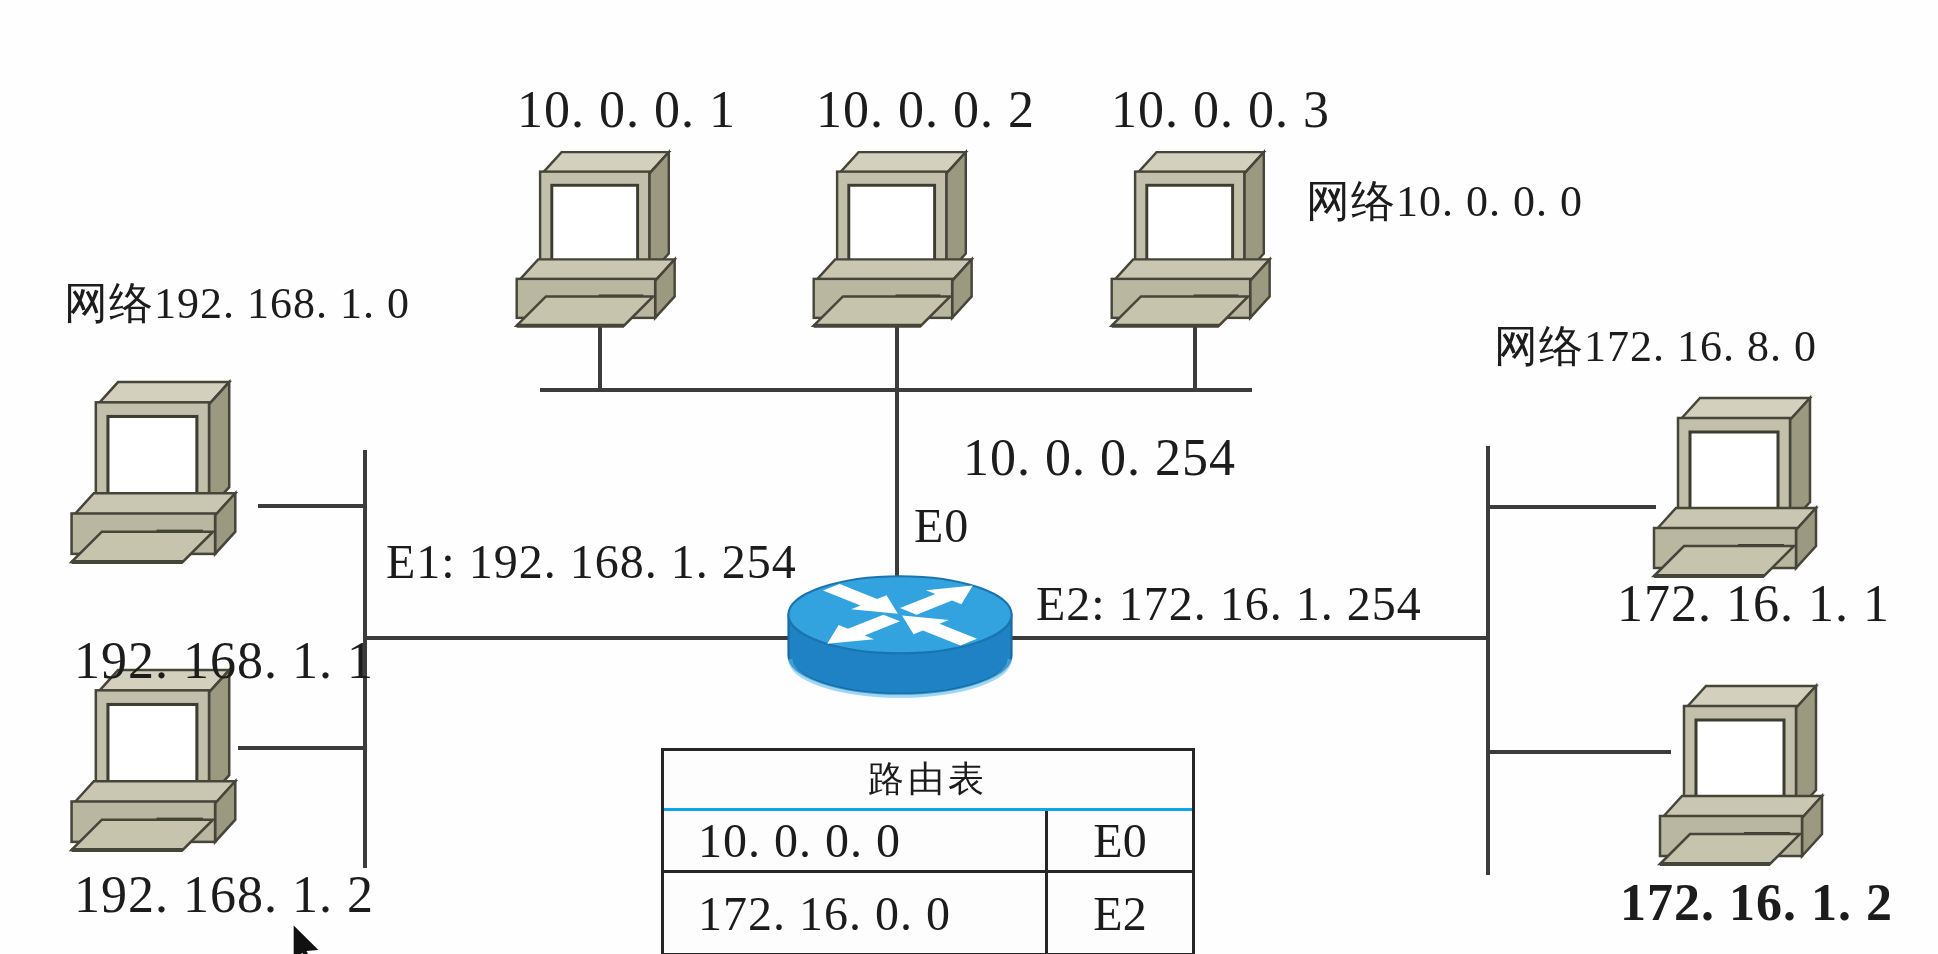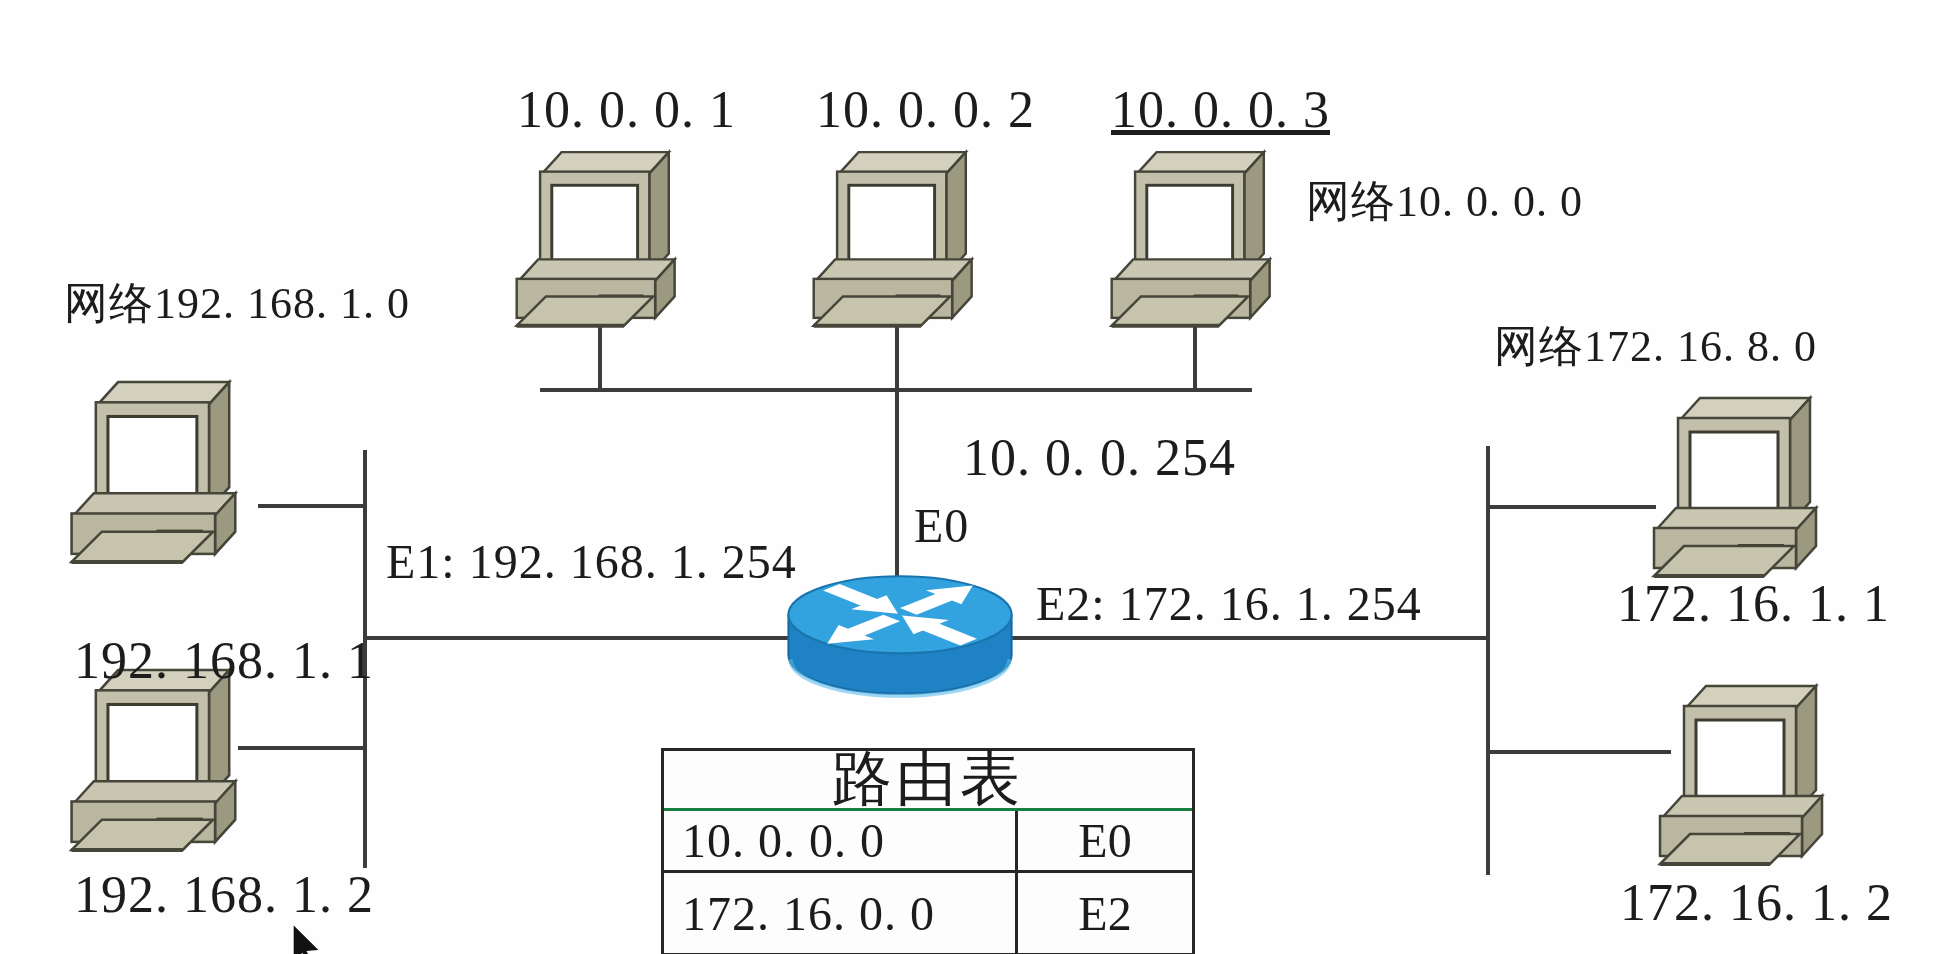--- a/index.html
+++ b/index.html
@@ -10,26 +10,26 @@
   }
   .line{position:absolute;background:#3c3c3c;}
   .lbl{position:absolute;line-height:1;white-space:nowrap;letter-spacing:1px;text-align:center;}
   .fs-ip{font-size:52px;}
   .fs-net{font-size:44px;}
   .fs-if{font-size:48px;}
   .pc{position:absolute;width:200px;height:190px;}
   .router{position:absolute;left:778px;top:566px;width:244px;height:142px;}
   .rtable{position:absolute;left:661px;top:748px;width:534px;box-sizing:border-box;
     border:3px solid #262626;background:#fdfdfd;}
-  .rtable-header{height:57px;border-bottom:3px solid #15803d;display:flex;
-    align-items:center;justify-content:center;font-size:60px;letter-spacing:4px;}
+  .rtable-header{height:57px;border-bottom:3px solid #0ea5e9;display:flex;
+    align-items:center;justify-content:center;font-size:36px;letter-spacing:4px;}
   .rtable-row{display:flex;height:59px;border-bottom:3px solid #262626;}
   .rtable-row.last{border-bottom:none;height:80px;}
-  .cell-net{width:354px;border-right:3px solid #262626;display:flex;align-items:center;
-    padding-left:18px;box-sizing:border-box;font-size:48px;letter-spacing:1px;}
+  .cell-net{width:384px;border-right:3px solid #262626;display:flex;align-items:center;
+    padding-left:34px;box-sizing:border-box;font-size:48px;letter-spacing:1px;}
   .cell-if{flex:1;display:flex;align-items:center;justify-content:center;font-size:48px;}
   .cursor{position:absolute;left:290px;top:920px;width:40px;height:52px;}
 </style>
 </head>
 <body>
 
 <svg width="0" height="0" style="position:absolute" aria-hidden="true">
   <defs>
     <symbol id="pc-icon" viewBox="0 0 200 190">
 
@@ -101,30 +101,30 @@
 <svg class="pc" style="left:1648px;top:676px;width:200px;height:190px;">
     <use href="#pc-icon"></use>
   </svg>
 
 <svg class="router">
     <use href="#router-icon"></use>
   </svg>
 
 <div class="lbl fs-ip" style="left:517px;top:84px;">10. 0. 0. 1</div>
 <div class="lbl fs-ip" style="left:816px;top:84px;">10. 0. 0. 2</div>
-<div class="lbl fs-ip" style="left:1111px;top:84px;text-decoration:underline;">10. 0. 0. 3</div>
+<div class="lbl fs-ip" style="left:1111px;top:84px;">10. 0. 0. 3</div>
 <div class="lbl fs-net" style="left:1306px;top:180px;">网络10. 0. 0. 0</div>
 
 <div class="lbl fs-net" style="left:64px;top:282px;">网络192. 168. 1. 0</div>
 <div class="lbl fs-ip" style="left:74px;top:603px;margin-top:32px;">192. 168. 1. 1</div>
 <div class="lbl fs-ip" style="left:74px;top:869px;">192. 168. 1. 2</div>
 
 <div class="lbl fs-net" style="left:1494px;top:325px;">网络172. 16. 8. 0</div>
 <div class="lbl fs-ip" style="left:1617px;top:578px;">172. 16. 1. 1</div>
-<div class="lbl fs-ip" style="left:1620px;top:877px;">172. 16. 1. 2</div>
+<div class="lbl fs-ip" style="left:1620px;top:877px;font-weight:bold;">172. 16. 1. 2</div>
 
 <div class="lbl fs-ip" style="left:918px;top:432px;margin-left:45px;">10. 0. 0. 254</div>
 <div class="lbl fs-if" style="left:914px;top:502px;">E0</div>
 <div class="lbl fs-if" style="left:386px;top:538px;">E1:  192. 168. 1. 254</div>
 <div class="lbl fs-if" style="left:1036px;top:580px;">E2:  172. 16. 1. 254</div>
 
 <div class="rtable">
   <div class="rtable-header">路由表</div>
   <div class="rtable-row">
     <div class="cell-net">10. 0. 0. 0</div>

